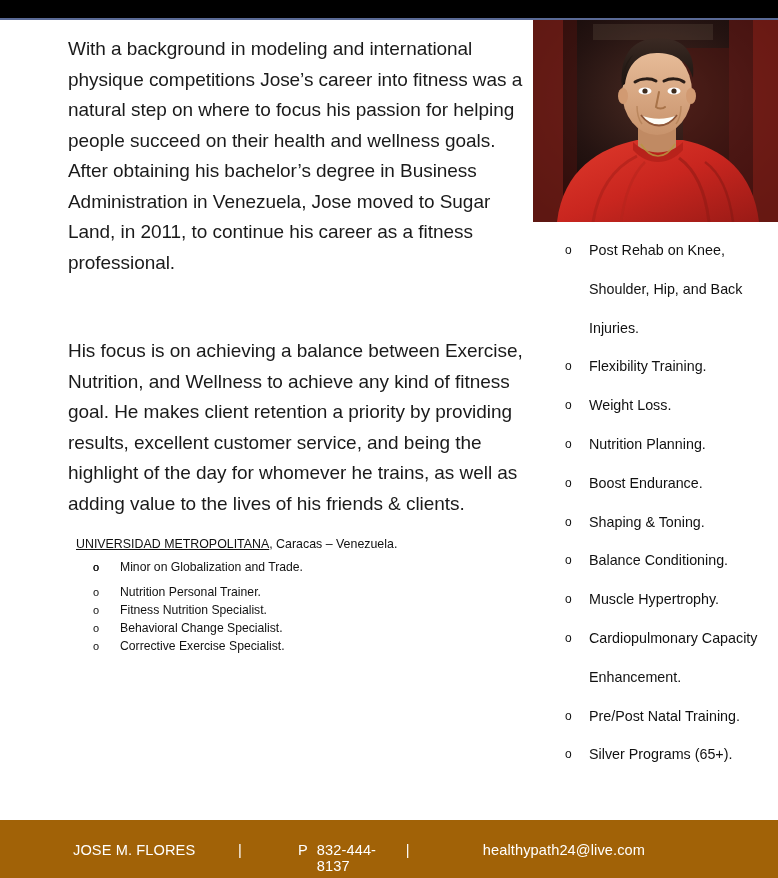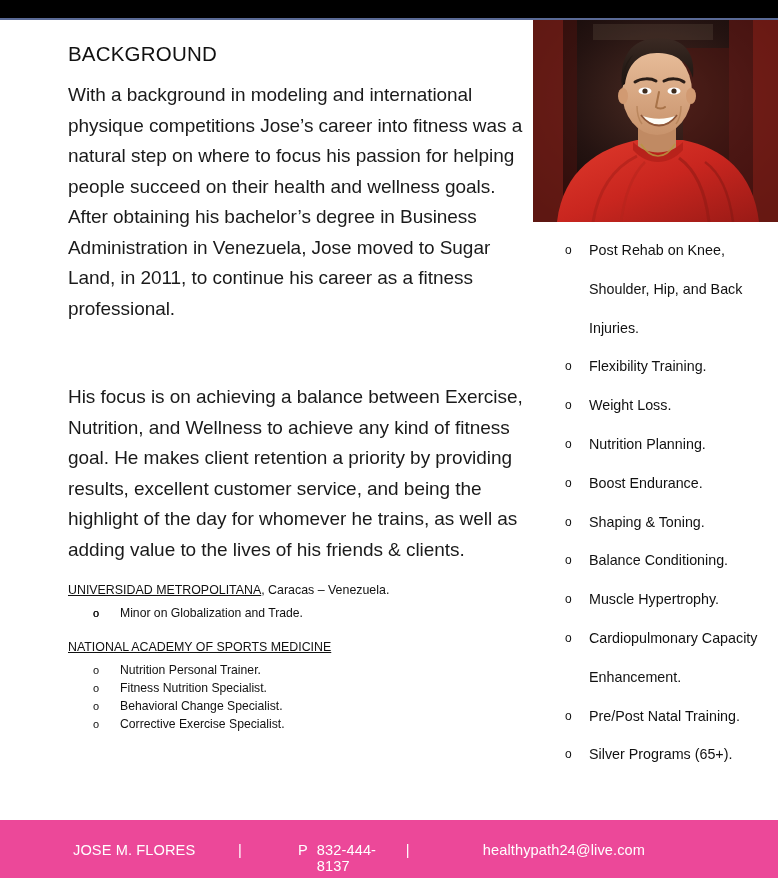--- a/index.html
+++ b/index.html
@@ -67,21 +67,21 @@
   }
   p.body-para.second { margin-top: 58px; }
 
   .u { }
 
   .school {
     font-size: 12.4px;
     margin: 18px 0 0 0;
     color: #111111;
   }
-  .school .name { text-decoration: underline; }
+  .school .name { text-decoration: underline; margin-left: 8px; }
 
   ul.edu-list {
     list-style: none;
     margin: 7px 0 0 0;
     padding: 0;
   }
   ul.edu-list li {
     font-size: 12.2px;
     line-height: 18px;
     color: #111111;
@@ -141,21 +141,21 @@
     color: #111111;
   }
 
   
   .footer {
     position: absolute;
     left: 0;
     top: 820px;
     width: 778px;
     height: 58px;
-    background: #ec4899;
+    background: #a16207;
   }
   .footer-inner {
     position: absolute;
     left: 73px;
     top: 22px;
     display: flex;
     align-items: baseline;
     color: #ffffff;
     font-size: 14.6px;
     letter-spacing: 0.1px;
@@ -174,34 +174,32 @@
 </head>
 <body>
 
 <div class="top-bar"></div>
 <div class="top-rule"></div>
 
 <div class="page">
 
   <div class="main-col">
 
-    <h1 class="section-title" id="background-heading">BACKGROUND</h1>
 
     <p class="body-para">With a background in modeling and international physique competitions Jose’s career into fitness was a natural step on where to focus his passion for helping people succeed on their health and wellness goals. After obtaining his bachelor’s degree in Business Administration in Venezuela, Jose moved to Sugar Land, in 2011, to continue his career as a fitness professional.</p>
 
     <p class="body-para second"><span>His focus is on achieving a balance between </span><span class="u">Exercise</span><span>, </span><span class="u">Nutrition</span><span>, and </span><span class="u">Wellness</span><span> to achieve any kind of fitness goal. He makes client retention a priority by providing results, excellent customer service, and being the highlight of the day for whomever he trains, as well as adding value to the lives of his friends &amp; clients.</span></p>
 
 
     <p class="school"><span class="name">UNIVERSIDAD METROPOLITANA</span><span>, Caracas – Venezuela.</span></p>
     <ul class="edu-list">
       <li><span class="marker">o</span></li>
       <li><span class="marker">o</span><span>Minor on Globalization and Trade.</span></li>
     </ul>
 
-    <p class="school"><span class="name">NATIONAL ACADEMY OF SPORTS MEDICINE</span><span></span></p>
     <ul class="edu-list">
       <li><span class="marker">o</span><span>Nutrition Personal Trainer.</span></li>
       <li><span class="marker">o</span><span>Fitness Nutrition Specialist.</span></li>
       <li><span class="marker">o</span><span>Behavioral Change Specialist.</span></li>
       <li><span class="marker">o</span><span>Corrective Exercise Specialist.</span></li>
     </ul>
   </div>
 
   <div class="right-col">
 

